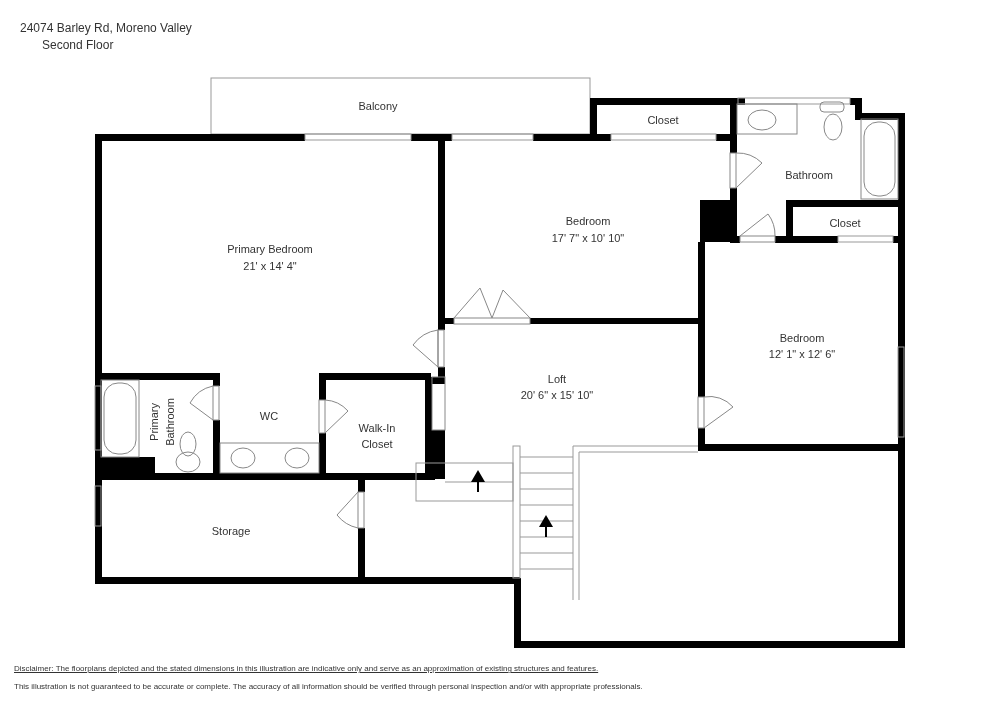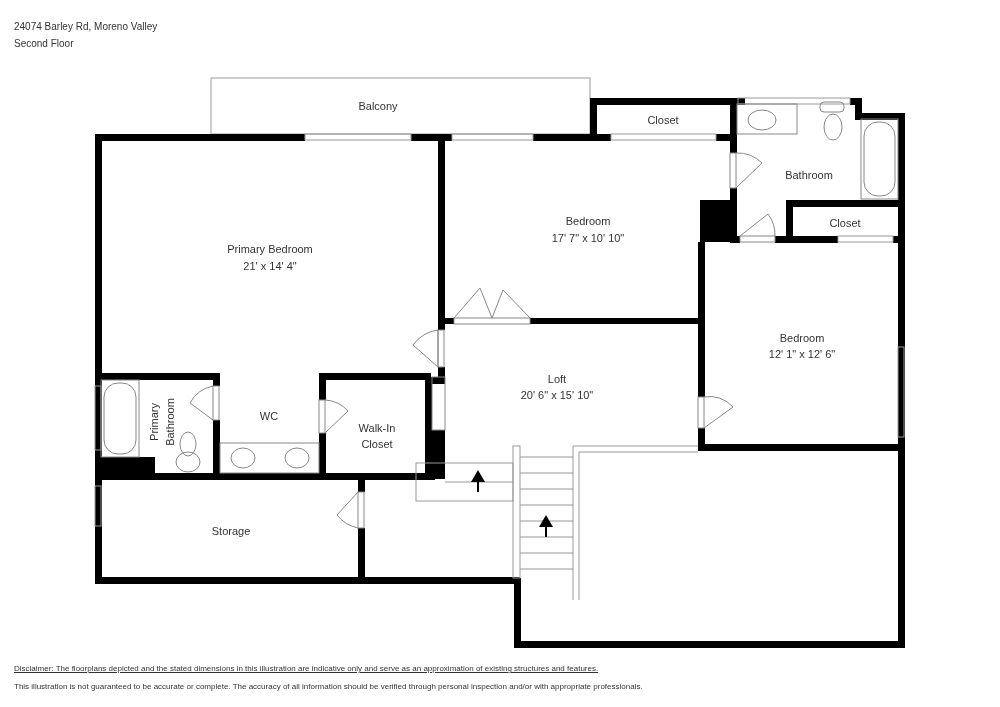--- a/index.html
+++ b/index.html
@@ -1,26 +1,26 @@
 <!DOCTYPE html>
 <html><head>
 <meta charset="utf-8">
 <style>
   html, body { margin: 0; padding: 0; background: #ffffff; }
   body { width: 1000px; height: 707px; position: relative; overflow: hidden; font-family: "Liberation Sans", sans-serif; color: #333; }
-  .hdr { position: absolute; left: 14px; font-size: 10px; color: #333; }
+  .hdr { position: absolute; left: 20px; font-size: 12px; color: #333; }
   .disc { position: absolute; left: 14px; font-size: 8px; color: #333; }
   svg { position: absolute; left: 0; top: 0; }
   .lbl { font-family: "Liberation Sans", sans-serif; font-size: 11px; fill: #333; }
 </style>
 </head>
 <body>
 
 <div class="hdr" style="top:21px;">24074 Barley Rd, Moreno Valley</div>
-<div class="hdr" style="top:38px;">Second Floor</div>
+<div class="hdr" style="top:38px;margin-left:22px;">Second Floor</div>
 
 <svg width="1000" height="707" viewBox="0 0 1000 707">
 
   <rect x="211" y="78" width="379" height="56" fill="none" stroke="#999" stroke-width="1"></rect>
 
   <g fill="#000">
 
     <rect x="95" y="134" width="210" height="7"></rect>
     <rect x="411" y="134" width="41" height="7"></rect>
     <rect x="533" y="134" width="65" height="7"></rect>

